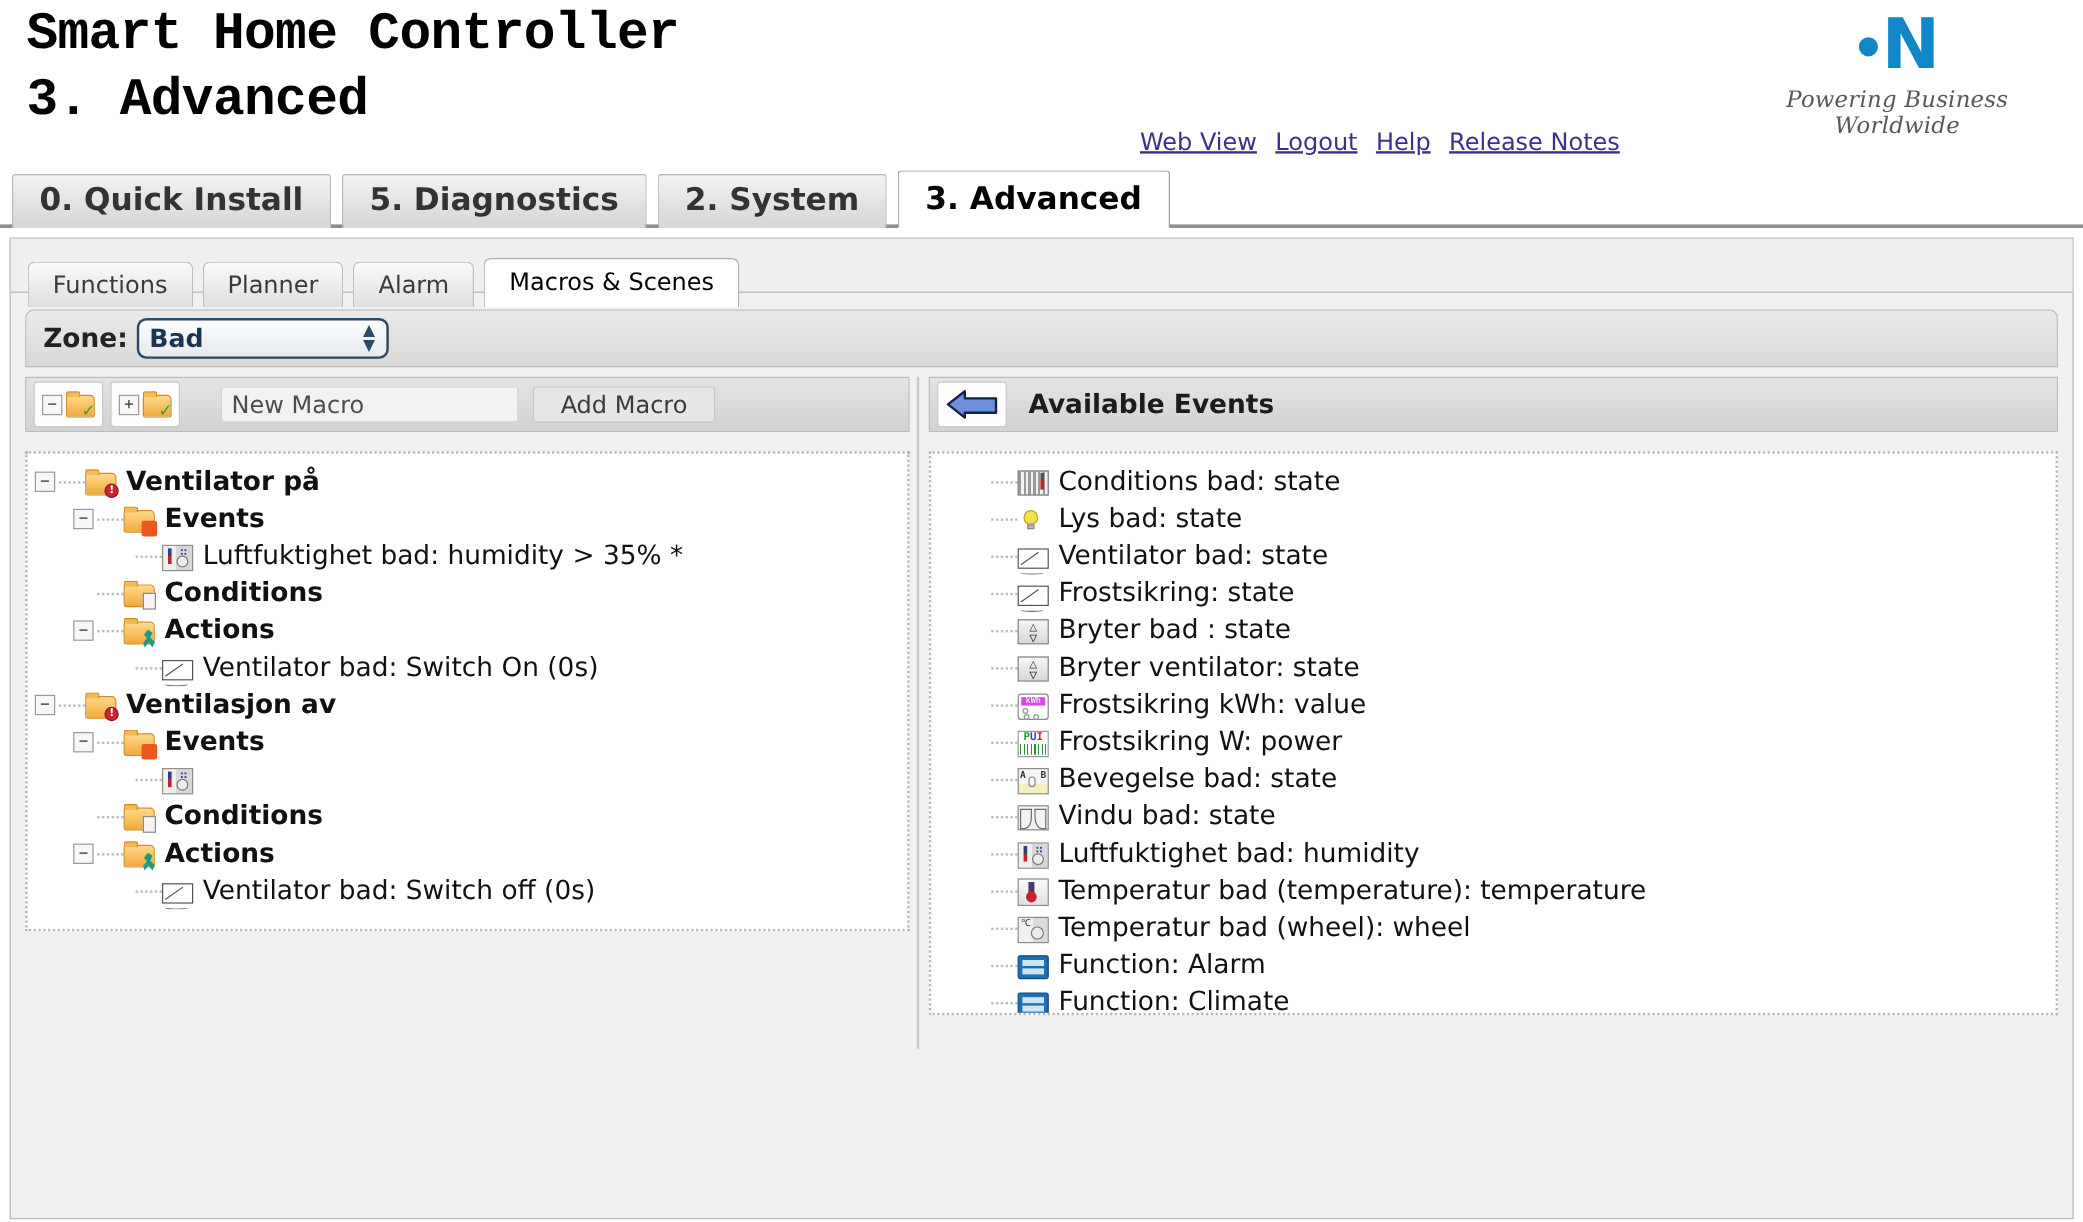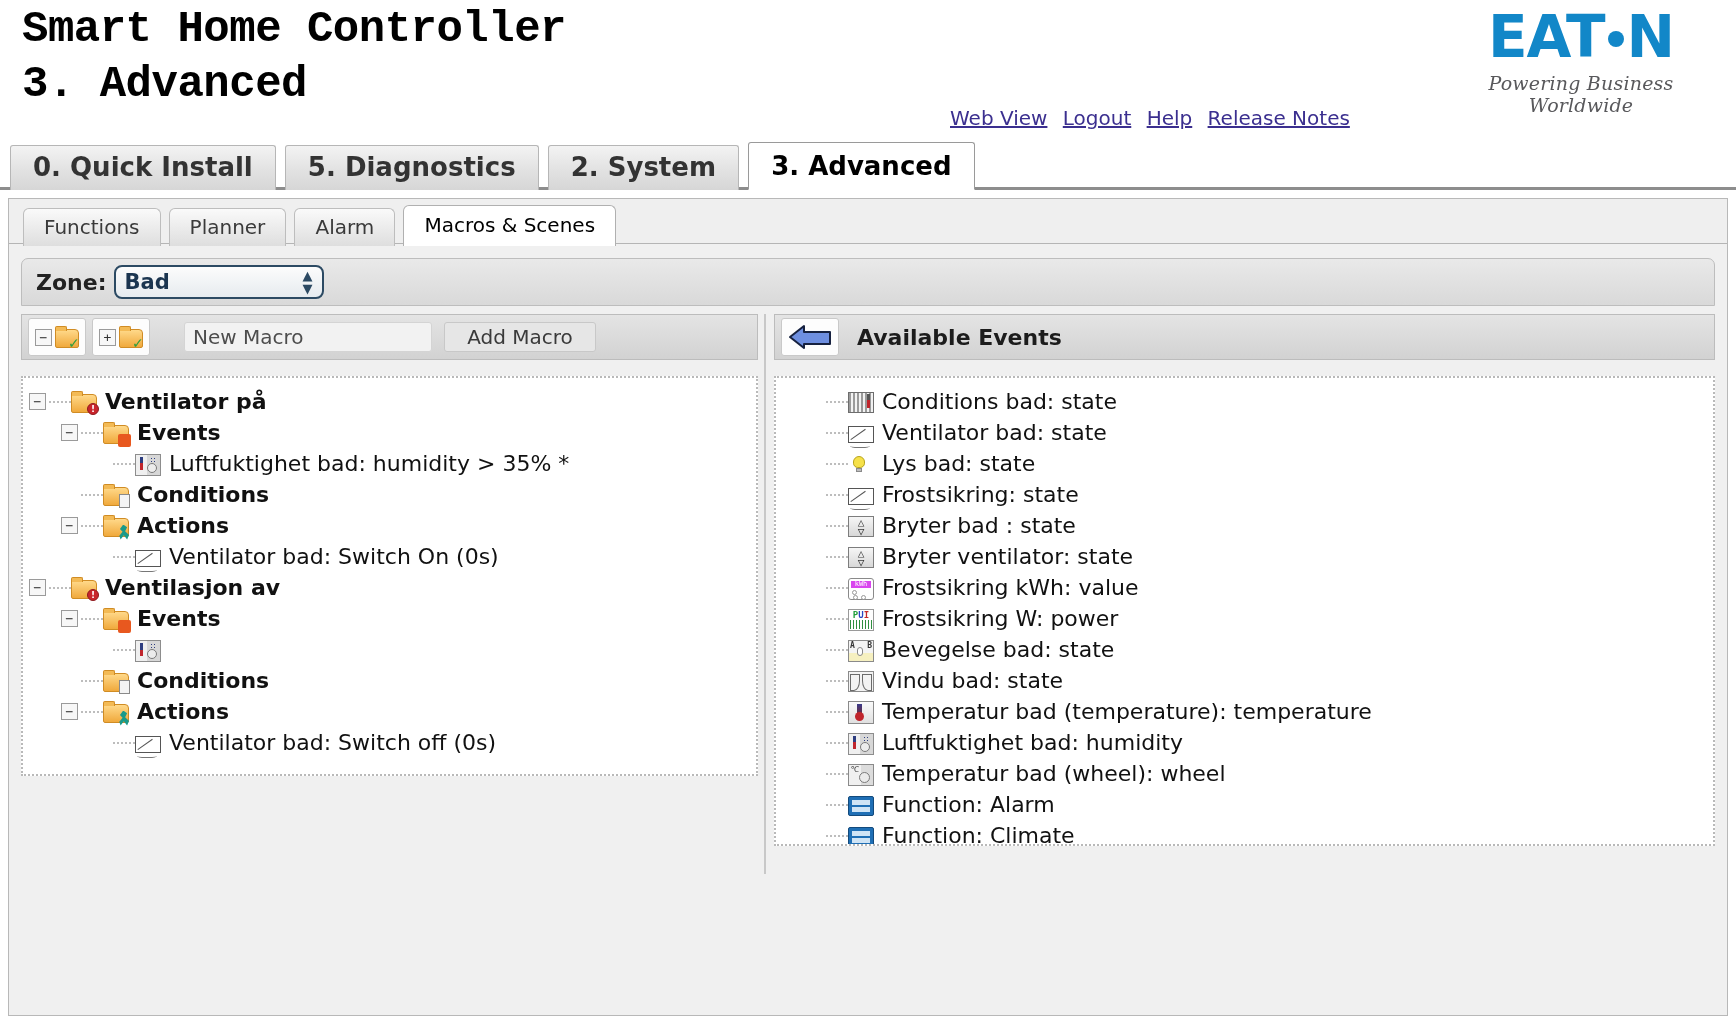--- a/index.html
+++ b/index.html
@@ -75,21 +75,21 @@
     position:relative;
     margin:8px 8px 0 8px;
     border:1px solid #b8b8b8;
     background:#f0f0f0;
     height:calc(1018px - 200px);
   }
 
   
   .subtabs {
     position:relative; height:45px;
-    padding-left:14px; padding-top:6px;
+    padding-left:14px; padding-top:16px;
     border-bottom:1px solid #b5b5b5;
     background:#efefef;
   }
   .subtab {
     display:inline-block; vertical-align:bottom;
     height:38px; line-height:36px;
     padding:0 20px; margin-right:3px;
     font-size:20px; color:#3a3a3a;
     background:linear-gradient(to bottom,#fafafa 0%,#e9e9e9 60%,#dedede 100%);
     border:1px solid #bdbdbd; border-bottom:none;
@@ -377,21 +377,20 @@
 
   <div class="header-links">
     <a href="#">Web View</a>
     <a href="#">Logout</a>
     <a href="#">Help</a>
     <a href="#">Release Notes</a>
   </div>
 
   <div class="logo">
     <div class="logo-mark">
-      <span>EAT</span>
       <span class="logo-dot"></span>
       <span>N</span>
     </div>
     <div class="logo-tag">Powering Business Worldwide</div>
   </div>
 </div>
 
 <div class="maintabs">
   <div class="maintab">0. Quick Install</div>
   <div class="maintab">5. Diagnostics</div>
@@ -594,33 +593,33 @@
           <span class="ico ic-heat">
               <span class="therm2"></span>
             </span>
           <span class="tlabel">Conditions bad: state</span>
         </div>
 
         <div class="trow ind-right">
           <span class="dots">
               <i></i>
             </span>
-          <span class="ico ic-switch"></span>
-          <span class="tlabel">Ventilator bad: state</span>
-        </div>
-
-        <div class="trow ind-right">
-          <span class="dots">
-              <i></i>
-            </span>
           <span class="ico ic-bulb">
               <span class="b"></span>
               <span class="s"></span>
             </span>
           <span class="tlabel">Lys bad: state</span>
+        </div>
+
+        <div class="trow ind-right">
+          <span class="dots">
+              <i></i>
+            </span>
+          <span class="ico ic-switch"></span>
+          <span class="tlabel">Ventilator bad: state</span>
         </div>
 
         <div class="trow ind-right">
           <span class="dots">
               <i></i>
             </span>
           <span class="ico ic-switch"></span>
           <span class="tlabel">Frostsikring: state</span>
         </div>
 
@@ -683,43 +682,43 @@
               <i></i>
             </span>
           <span class="ico ic-window"></span>
           <span class="tlabel">Vindu bad: state</span>
         </div>
 
         <div class="trow ind-right">
           <span class="dots">
               <i></i>
             </span>
-          <span class="ico ic-thermo">
-              <span class="tb"></span>
-              <span class="bulbdot"></span>
-            </span>
-          <span class="tlabel">Temperatur bad (temperature): temperature</span>
-        </div>
-
-        <div class="trow ind-right">
-          <span class="dots">
-              <i></i>
-            </span>
           <span class="ico ic-humid">
               <span class="therm"></span>
               <span class="dots2"></span>
               <span class="circ"></span>
             </span>
           <span class="tlabel">Luftfuktighet bad: humidity</span>
         </div>
 
         <div class="trow ind-right">
           <span class="dots">
               <i></i>
             </span>
+          <span class="ico ic-thermo">
+              <span class="tb"></span>
+              <span class="bulbdot"></span>
+            </span>
+          <span class="tlabel">Temperatur bad (temperature): temperature</span>
+        </div>
+
+        <div class="trow ind-right">
+          <span class="dots">
+              <i></i>
+            </span>
           <span class="ico ic-wheel">
               <span class="deg">℃</span>
               <span class="circ2"></span>
             </span>
           <span class="tlabel">Temperatur bad (wheel): wheel</span>
         </div>
 
         <div class="trow ind-right">
           <span class="dots">
               <i></i>

